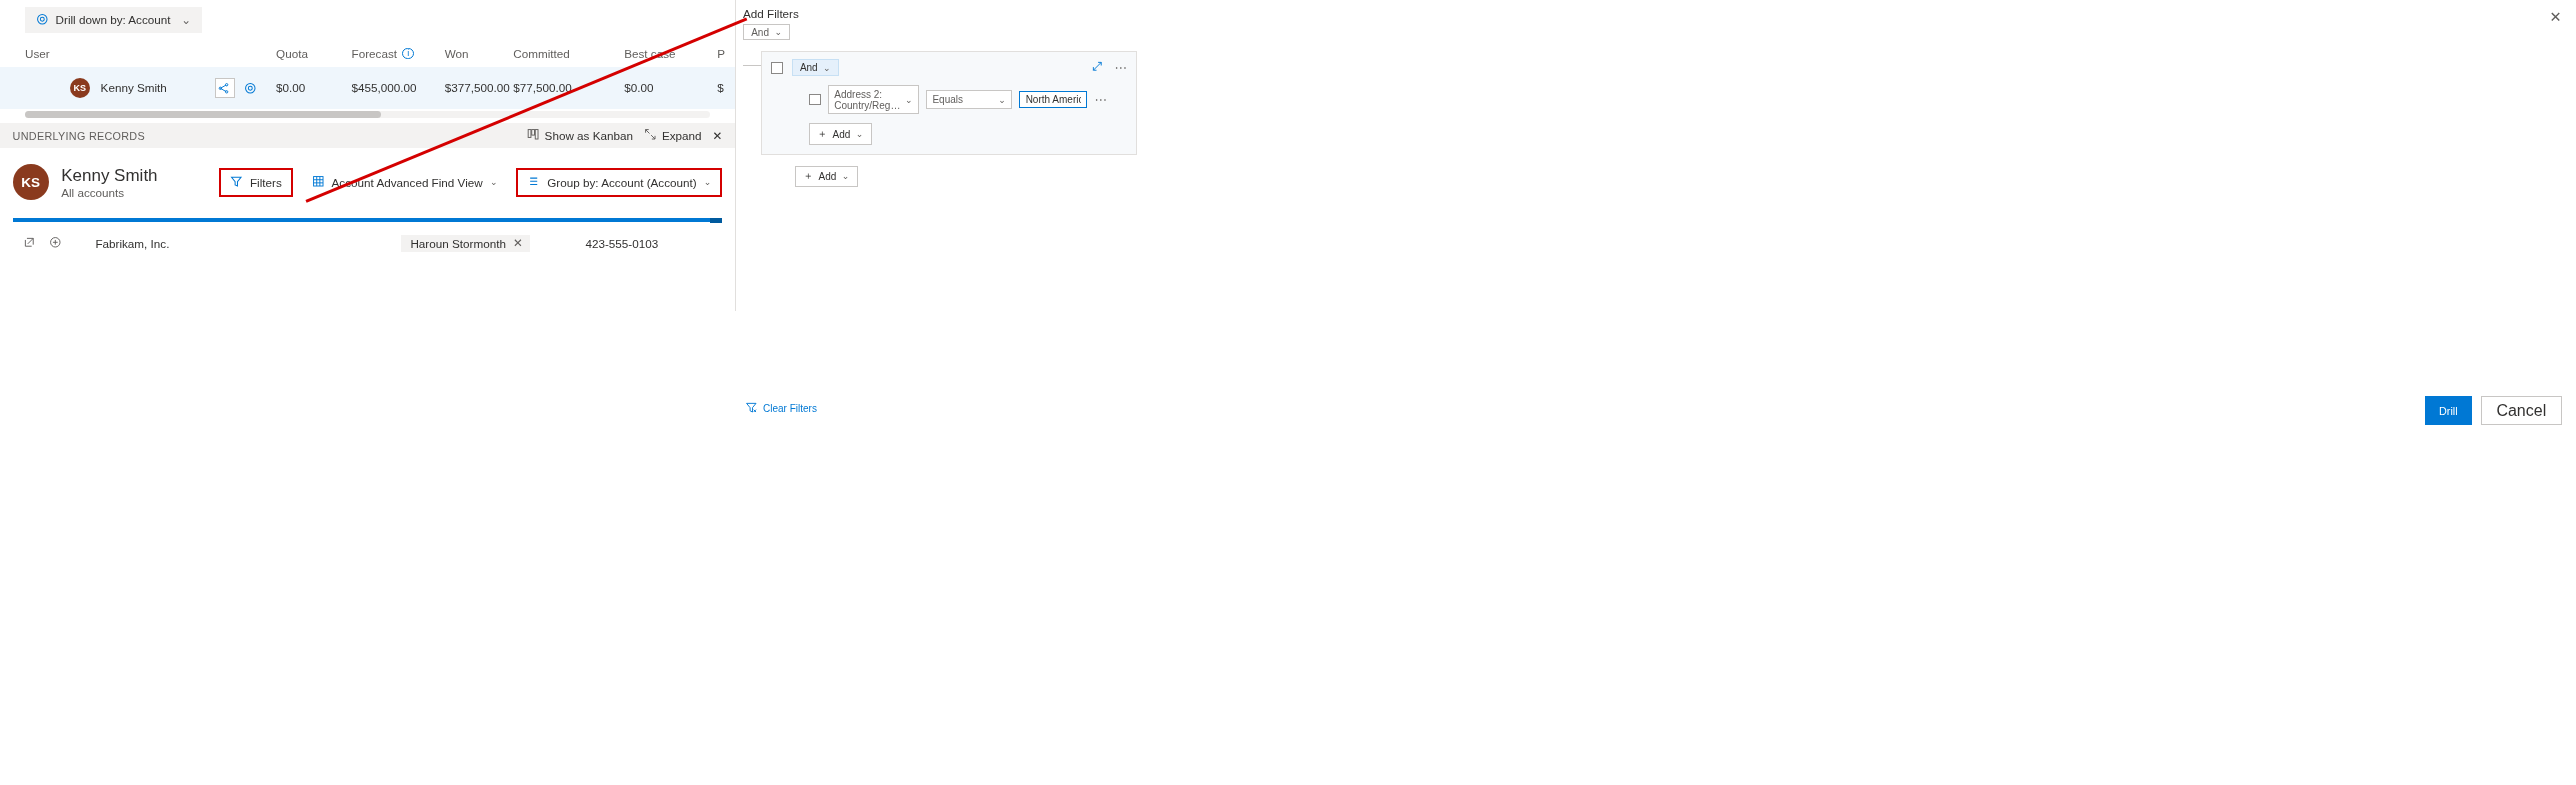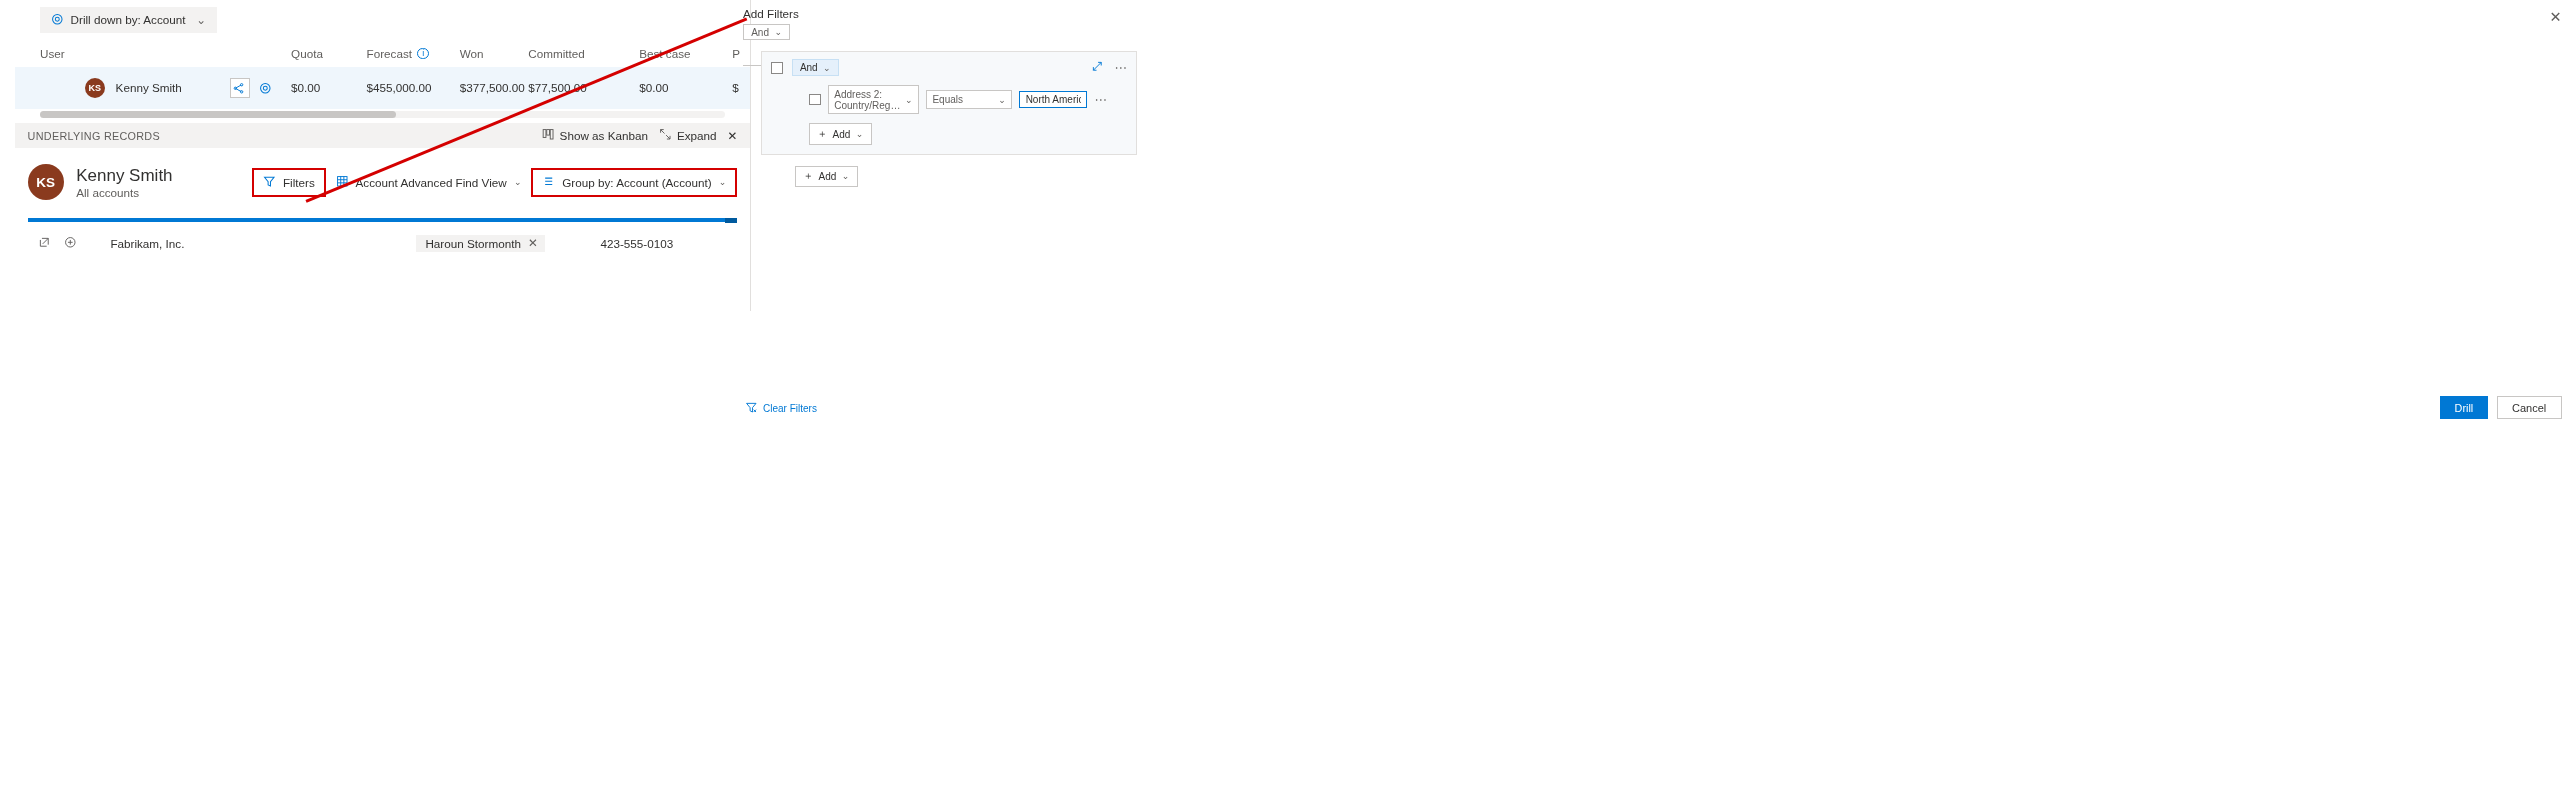--- a/index.html
+++ b/index.html
@@ -8,21 +8,21 @@
   font-size: 11.7px;
   color: #323130;
   background: #fff;
   width: 2576px;
   height: 785px;
   position: relative;
   overflow: hidden;
 }
 .left-pane {
   position: absolute;
-  left: 15px; top: 0;
+  left: 0; top: 0;
   width: 736px;
   height: 311px;
   border-right: 0.9px solid #e1dfdd;
 }
 .drilldown-bar {
   padding: 7.2px 25px;
 }
 .drilldown-btn {
   display: inline-flex;
   align-items: center;
@@ -118,21 +118,21 @@
   width: 36px; height: 36px;
   border-radius: 50%;
   background: #8a3a1e;
   color: #fff;
   font-size: 13.5px;
   font-weight: 600;
   display:flex; align-items:center; justify-content:center;
 }
 .detail-title { font-size: 17px; font-weight: 400; }
 .detail-sub { font-size: 11.7px; color: #605e5c; }
-.toolbar-btns { margin-left: auto; display: flex; align-items: center; gap: 1px; }
+.toolbar-btns { margin-left: auto; display: flex; align-items: center; gap: 10px; }
 .tool-btn {
   display: flex; align-items: center; gap: 7.2px;
   background: none; border: none;
   font-size: 11.7px; color: #323130;
   padding: 5.4px 9px;
   cursor: pointer;
 }
 .tool-icn { color:#0078d4; }
 .redbox { border: 2.7px solid #d40000; }
 .accounts-bar {
@@ -257,21 +257,21 @@
   display:flex; gap:9px;
 }
 .btn-primary {
   background:#0078d4; color:#fff;
   border:none; padding:4.5px 14.4px;
   font-size:10.8px; cursor:pointer;
 }
 .btn-secondary {
   background:#fff; color:#323130;
   border:0.9px solid #c8c6c4;
-  padding:4.5px 14.4px; font-size:11px; cursor:pointer;
+  padding:4.5px 14.4px; font-size:16px; cursor:pointer;
 }
 .close-x {
   position:absolute;
   right: 14.4px; top: 9px;
   color:#605e5c; font-size:14.4px;
   cursor:pointer;
 }
 
 .callout-line {
   position:absolute;

